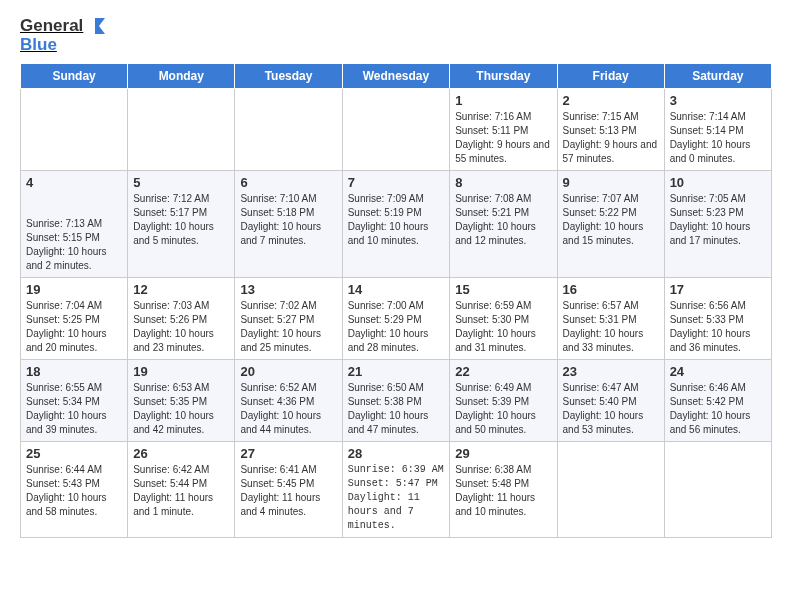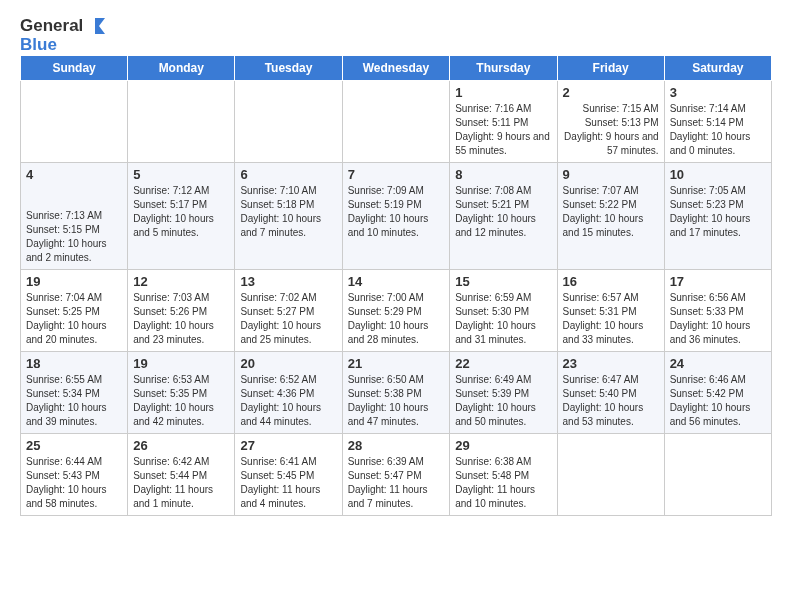--- a/index.html
+++ b/index.html
@@ -7,20 +7,22 @@
       font-family: Arial, sans-serif;
       background: #fff;
       width: 792px;
       min-height: 612px;
       padding: 16px 20px;
     }
     .header-area {
       display: flex;
       justify-content: space-between;
       align-items: flex-start;
+      margin-bottom: 8px;
+      text-decoration: underline;
     }
     .logo {
       display: flex;
       align-items: center;
       gap: 4px;
     }
     .title-area {
       text-align: right;
     }
     .month-title {
@@ -111,21 +113,21 @@
         <td class="empty-cell"></td>
         <td class="empty-cell"></td>
         <td>
           <div class="day-num">1</div>
           <div class="day-info" style="white-space: pre-line;">Sunrise: 7:16 AM
 Sunset: 5:11 PM
 Daylight: 9 hours and 55 minutes.</div>
         </td>
         <td>
           <div class="day-num">2</div>
-          <div class="day-info" style="white-space: pre-line; text-align: right;">Sunrise: 7:15 AM
+          <div class="day-info" style="white-space: pre-line;">Sunrise: 7:15 AM
 Sunset: 5:13 PM
 Daylight: 9 hours and 57 minutes.</div>
         </td>
         <td>
           <div class="day-num">3</div>
           <div class="day-info" style="white-space: pre-line;">Sunrise: 7:14 AM
 Sunset: 5:14 PM
 Daylight: 10 hours and 0 minutes.</div>
         </td>
       </tr>
@@ -275,21 +277,21 @@
 Daylight: 11 hours and 1 minute.</div>
         </td>
         <td>
           <div class="day-num">27</div>
           <div class="day-info" style="white-space: pre-line;">Sunrise: 6:41 AM
 Sunset: 5:45 PM
 Daylight: 11 hours and 4 minutes.</div>
         </td>
         <td>
           <div class="day-num">28</div>
-          <div class="day-info" style="white-space: pre-line;">Sunrise: 6:39 AM
+          <div class="day-info" style="white-space: pre-line; font-family: Liberation Mono, monospace;">Sunrise: 6:39 AM
 Sunset: 5:47 PM
 Daylight: 11 hours and 7 minutes.</div>
         </td>
         <td>
           <div class="day-num">29</div>
           <div class="day-info" style="white-space: pre-line;">Sunrise: 6:38 AM
 Sunset: 5:48 PM
 Daylight: 11 hours and 10 minutes.</div>
         </td>
         <td class="empty-cell"></td>

